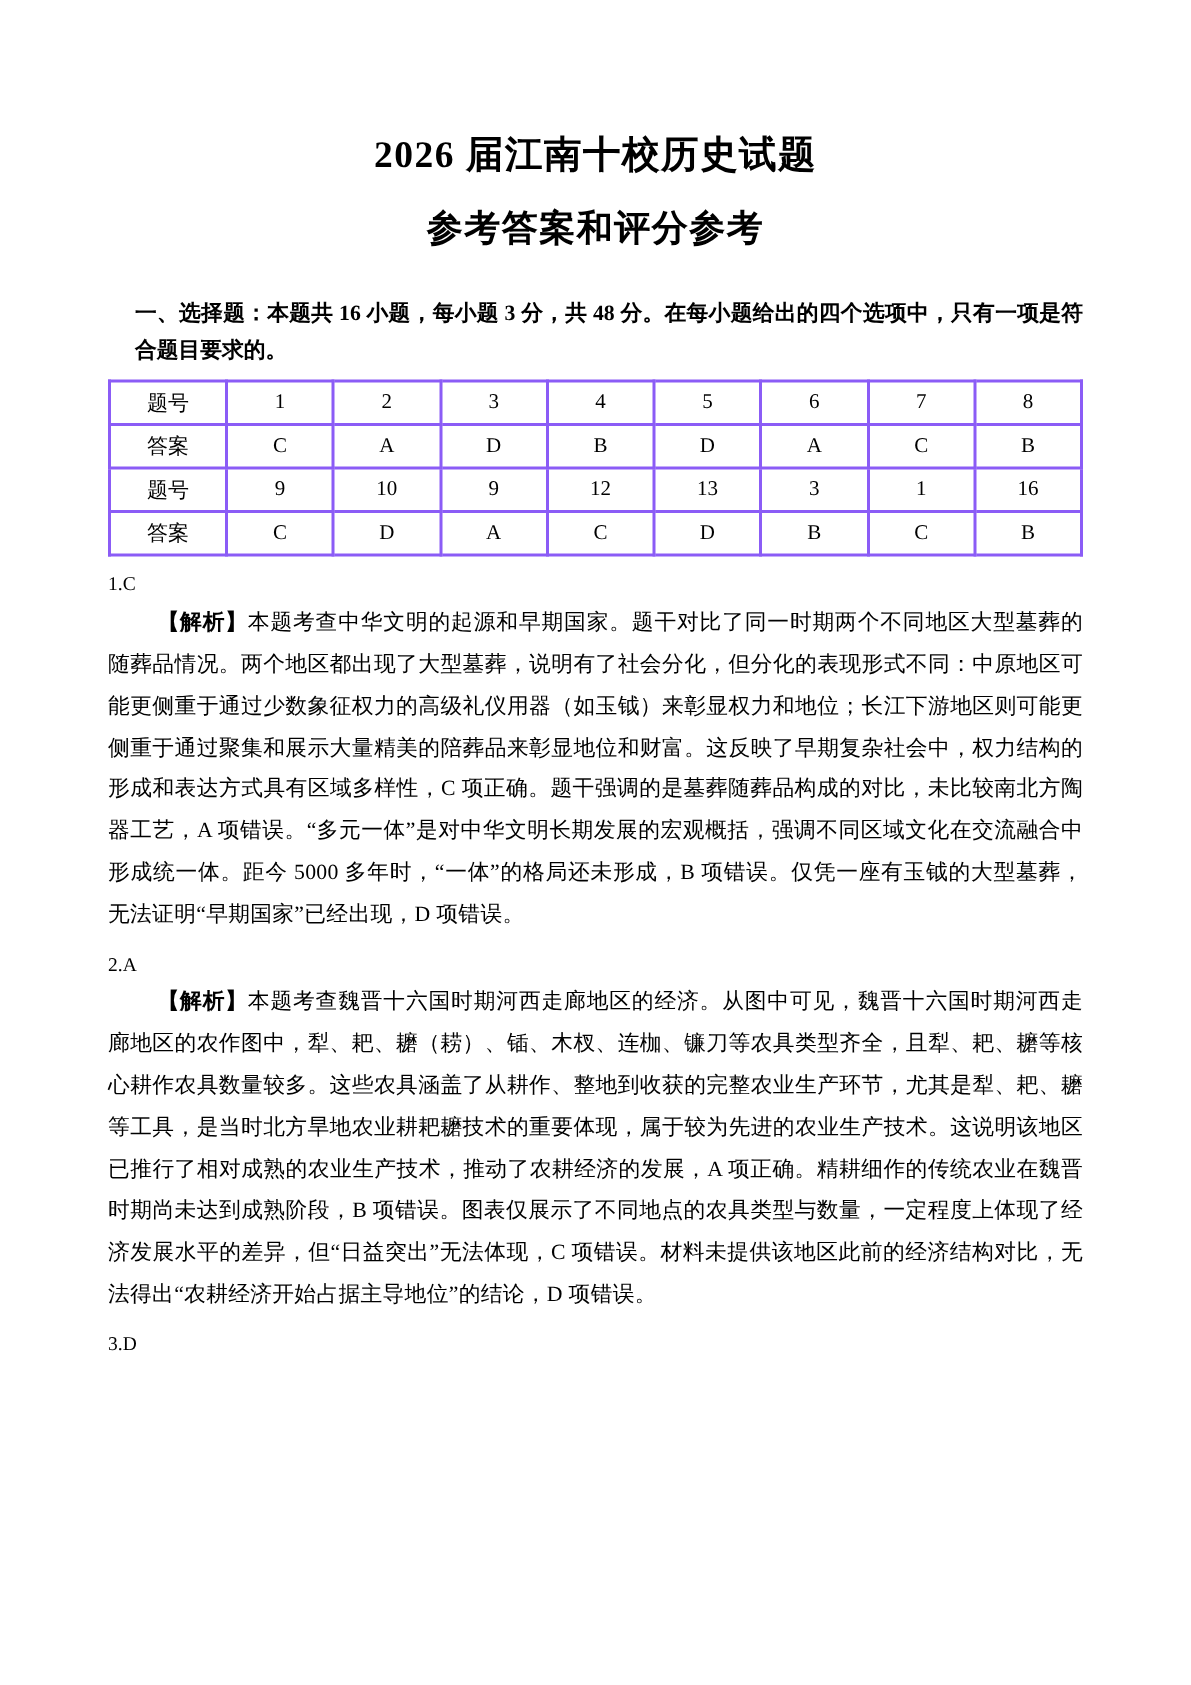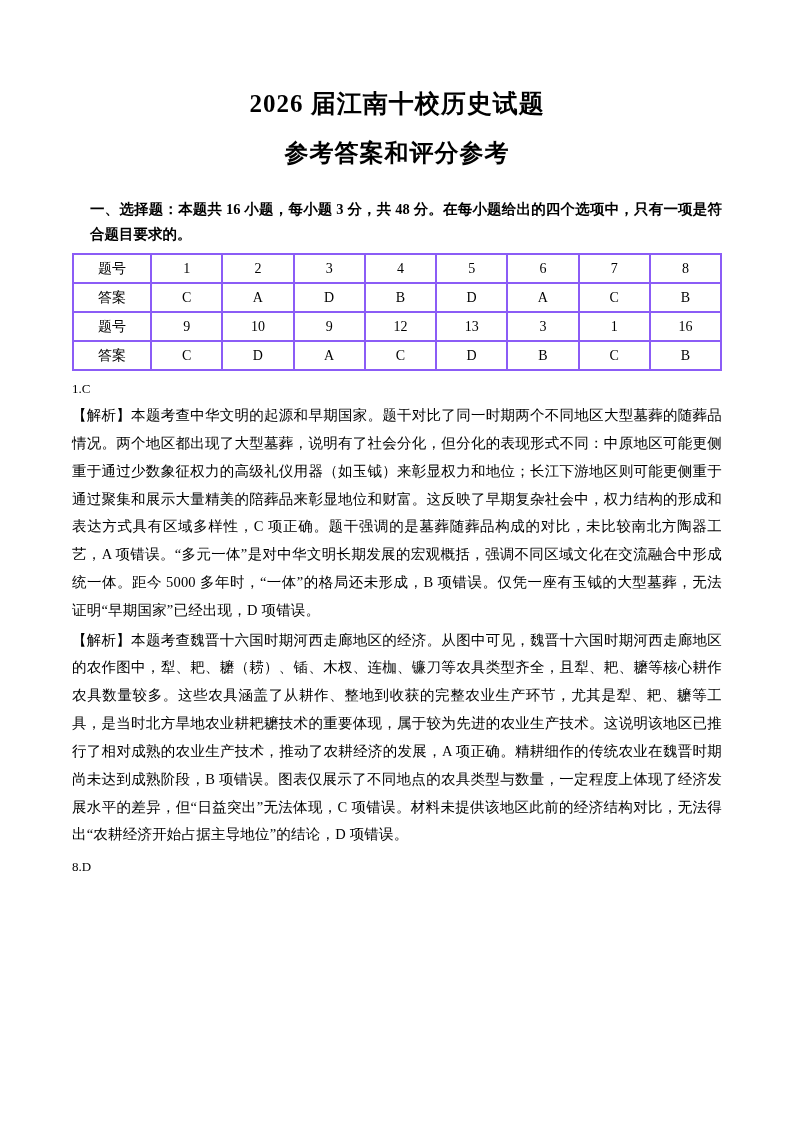--- a/index.html
+++ b/index.html
@@ -68,21 +68,22 @@
   }
   .para {
     font-size: 14.5px;
     line-height: 1.92;
     text-align: justify;
     text-justify: inter-ideograph;
     margin: 0 0 2px 0;
     letter-spacing: 0.2px;
   }
   .bold {
-    font-weight: normal;
+    font-weight: bold;
+    margin-left: 33px;
   }
 </style>
 </head>
 <body>
 
 <div class="page">
 
   <h1 class="doc-title">2026 届江南十校历史试题</h1>
   <h2 class="doc-subtitle">参考答案和评分参考</h2>
 
@@ -133,17 +134,18 @@
         <td>B</td>
         <td>C</td>
         <td>B</td>
       </tr>
     </tbody>
   </table>
 
   <p class="ans-num">1.C</p>
   <p class="para"><span class="bold">【解析】</span><span>本题考查中华文明的起源和早期国家。题干对比了同一时期两个不同地区大型墓葬的随葬品情况。两个地区都出现了大型墓葬，说明有了社会分化，但分化的表现形式不同：中原地区可能更侧重于通过少数象征权力的高级礼仪用器（如玉钺）来彰显权力和地位；长江下游地区则可能更侧重于通过聚集和展示大量精美的陪葬品来彰显地位和财富。这反映了早期复杂社会中，权力结构的形成和表达方式具有区域多样性，C 项正确。题干强调的是墓葬随葬品构成的对比，未比较南北方陶器工艺，A 项错误。“多元一体”是对中华文明长期发展的宏观概括，强调不同区域文化在交流融合中形成统一体。距今 5000 多年时，“一体”的格局还未形成，B 项错误。仅凭一座有玉钺的大型墓葬，无法证明“早期国家”已经出现，D 项错误。</span></p>
 
+  <p class="ans-num">2.A</p>
   <p class="para"><span class="bold">【解析】</span><span>本题考查魏晋十六国时期河西走廊地区的经济。从图中可见，魏晋十六国时期河西走廊地区的农作图中，犁、耙、耱（耢）、锸、木杈、连枷、镰刀等农具类型齐全，且犁、耙、耱等核心耕作农具数量较多。这些农具涵盖了从耕作、整地到收获的完整农业生产环节，尤其是犁、耙、耱等工具，是当时北方旱地农业耕耙耱技术的重要体现，属于较为先进的农业生产技术。这说明该地区已推行了相对成熟的农业生产技术，推动了农耕经济的发展，A 项正确。精耕细作的传统农业在魏晋时期尚未达到成熟阶段，B 项错误。图表仅展示了不同地点的农具类型与数量，一定程度上体现了经济发展水平的差异，但“日益突出”无法体现，C 项错误。材料未提供该地区此前的经济结构对比，无法得出“农耕经济开始占据主导地位”的结论，D 项错误。</span></p>
 
-  <p class="ans-num">8.D</p>
+  <p class="ans-num">3.D</p>
 
 </div>
 
 </body></html>

